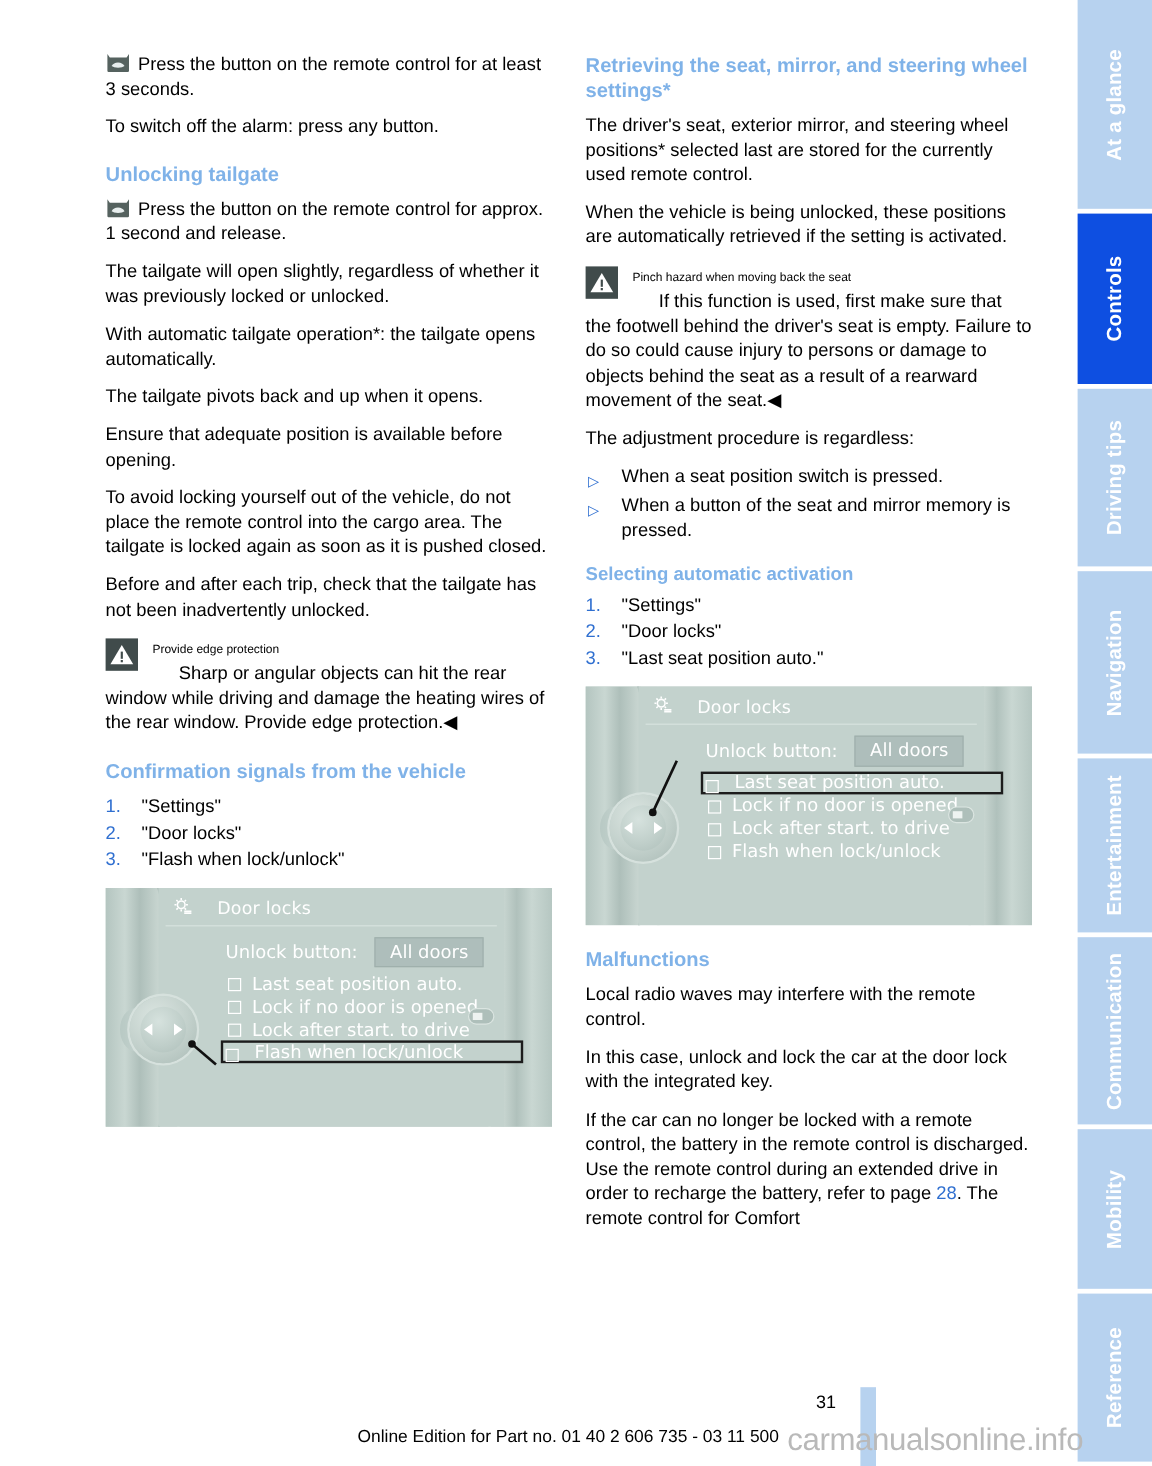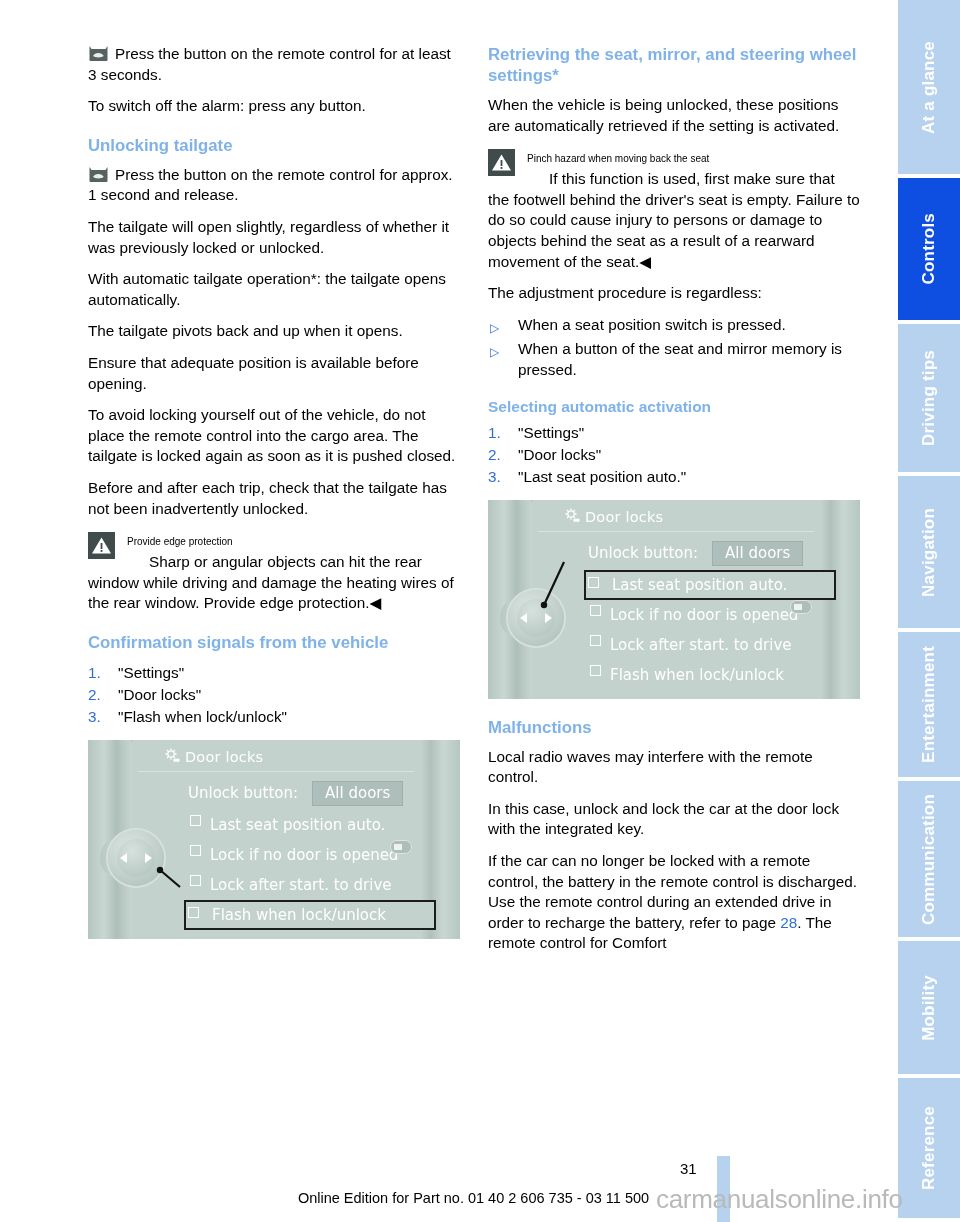--- a/index.html
+++ b/index.html
@@ -164,22 +164,22 @@
     position: absolute; right: 4px; top: -34px;
     width: 58px; height: 270px;
     border-left: 3px solid #dfe8e4;
     border-radius: 50% 0 0 50% / 50% 0 0 50%;
   }
   .idrive .screen {
     position: absolute; left: 44px; top: 0; right: 40px; bottom: 0;
     background: #c3d2cd;
   }
   .idrive-title-row {
-    position: absolute; left: 32px; top: 7px;
-    display: flex; align-items: center; gap: 4px;
+    position: absolute; left: 12px; top: 7px;
+    display: flex; align-items: center; gap: 20px;
   }
   .idrive-title {
     color: #ffffff; font-size: 14.5px;
     font-family: "DejaVu Sans", sans-serif;
     letter-spacing: .2px;
   }
   .idrive-sep {
     position: absolute; left: 6px; right: 6px; top: 31px;
     height: 1px; background: #d8e3df;
   }
@@ -195,21 +195,21 @@
     margin-left: 14px;
     background: #aebebb;
     color: #ffffff; font-size: 15px;
     font-family: "DejaVu Sans", sans-serif;
     padding: 1px 12px 2px 12px;
     border: 1px solid #9fb0ac;
   }
   .idr-item {
     position: relative;
     display: flex; align-items: center;
-    height: 30px;
+    height: 19px;
     padding-left: 22px;
     color: #ffffff;
     font-size: 15px;
     font-family: "DejaVu Sans", sans-serif;
     white-space: nowrap;
   }
   .idr-item .cb {
     position: absolute; left: 2px; top: 5px;
     width: 11px; height: 11px;
     border: 1.6px solid #ffffff;
@@ -407,20 +407,21 @@
         <circle cx="72" cy="130" r="3.2" fill="#111"></circle>
       </svg>
     </div>
 
   </div>
 
   <div class="col col-right">
 
     <h2 class="heading first">Retrieving the seat, mirror, and steering wheel settings*</h2>
 
+    <p class="body">The driver's seat, exterior mirror, and steering wheel positions* selected last are stored for the currently used remote control.</p>
     <p class="body">When the vehicle is being unlocked, these positions are automatically retrieved if the setting is activated.</p>
 
     <div class="warn-block">
       <div class="warn-icon">
         <svg width="21" height="19" viewBox="0 0 21 19">
           <path d="M10.5 1.5 L20 17.5 L1 17.5 Z" fill="#ffffff"></path>
           <rect x="9.6" y="7" width="1.8" height="6" fill="#404b4b"></rect>
           <rect x="9.6" y="14" width="1.8" height="1.9" fill="#404b4b"></rect>
         </svg>
       </div>

